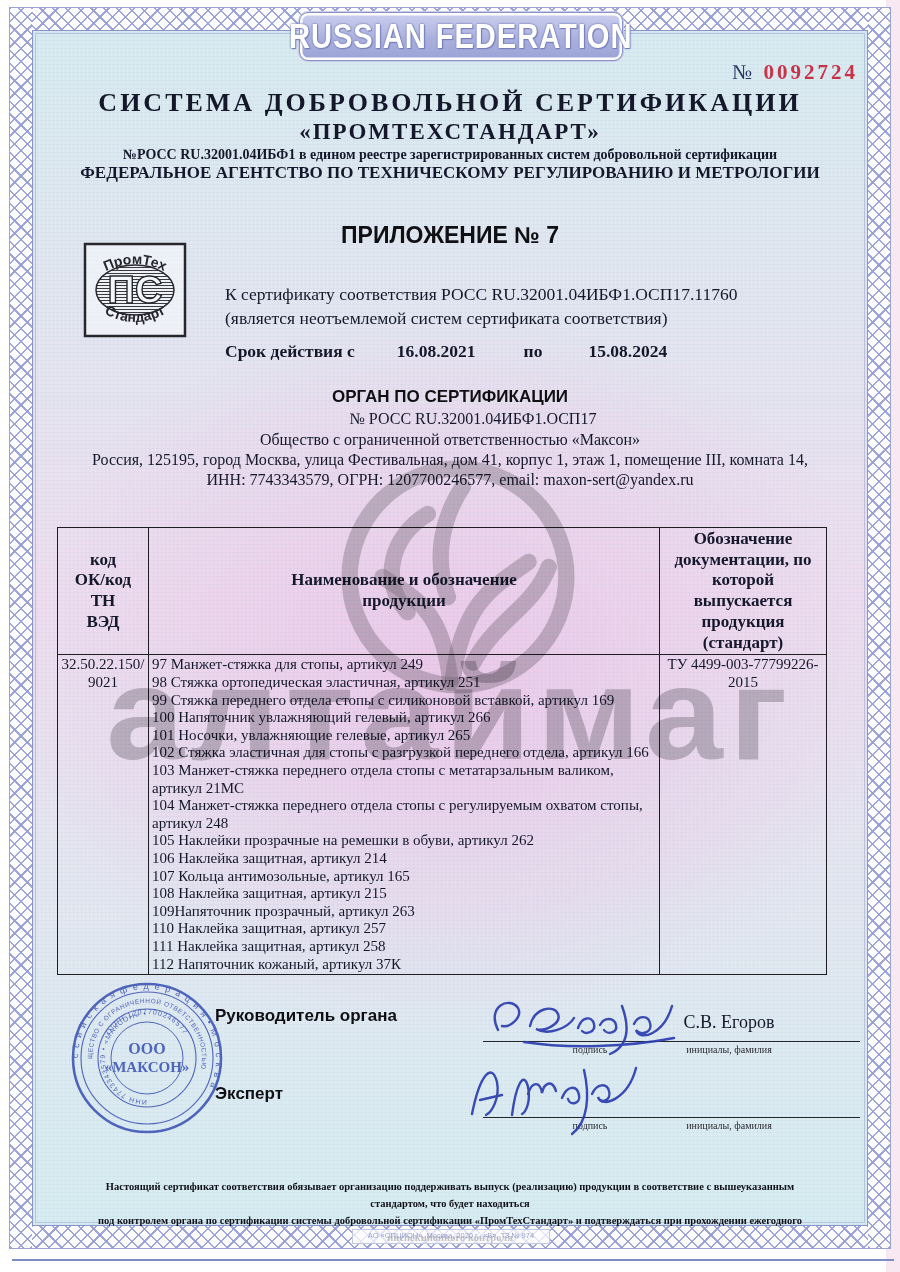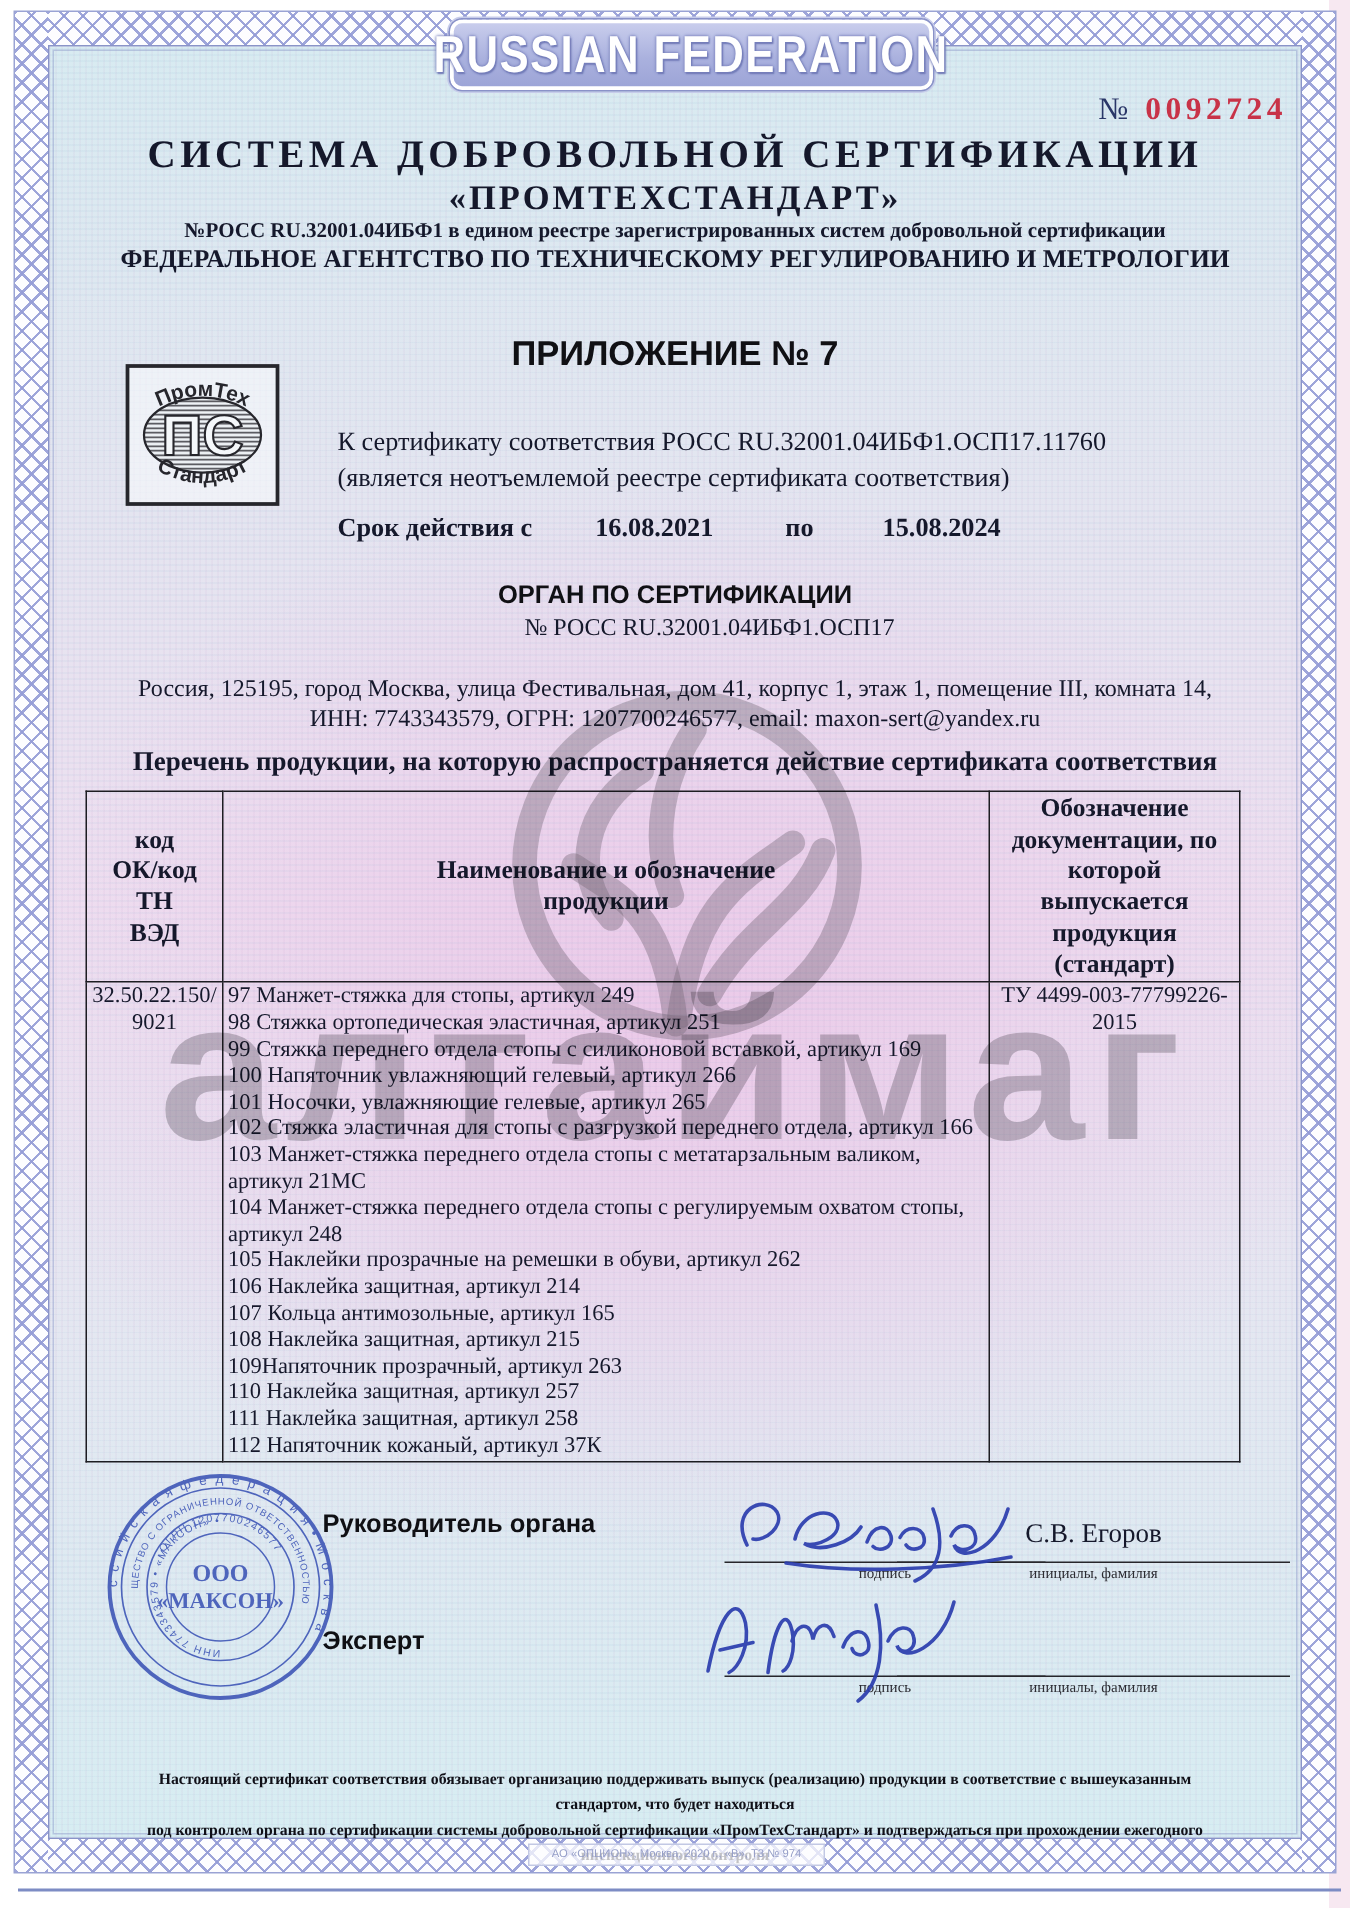--- a/index.html
+++ b/index.html
@@ -137,34 +137,34 @@
     <text font-family="Liberation Sans, sans-serif" font-size="14" font-weight="bold" fill="#26262c">
       <textPath href="#arcTop" startOffset="50%" text-anchor="middle">ПромТех</textPath>
     </text>
     <text font-family="Liberation Sans, sans-serif" font-size="14" font-weight="bold" fill="#26262c">
       <textPath href="#arcBot" startOffset="50%" text-anchor="middle">Стандарт</textPath>
     </text>
   </svg>
 
   <div class="abs ctr annex-title">ПРИЛОЖЕНИЕ № 7</div>
   <div class="abs cert-ref1">К сертификату соответствия РОСС RU.32001.04ИБФ1.ОСП17.11760</div>
-  <div class="abs cert-ref2">(является неотъемлемой реестре сертификата соответствия)</div>
+  <div class="abs cert-ref2">(является неотъемлемой систем сертификата соответствия)</div>
 
   <div class="abs validity">
     <span>Срок действия с</span>
     <span class="gap1">16.08.2021</span>
     <span class="gap2">по</span>
     <span class="gap3">15.08.2024</span>
   </div>
 
   <div class="abs ctr org-head">ОРГАН ПО СЕРТИФИКАЦИИ</div>
   <div class="abs ctr org-num">№ РОСС RU.32001.04ИБФ1.ОСП17</div>
+  <div class="abs ctr org-name">Общество с ограниченной ответственностью «Максон»</div>
   <div class="abs ctr org-addr">Россия, 125195, город Москва, улица Фестивальная, дом 41, корпус 1, этаж 1, помещение III, комната 14,</div>
   <div class="abs ctr org-cont">ИНН: 7743343579, ОГРН: 1207700246577, email: maxon-sert@yandex.ru</div>
-  <div class="abs ctr list-head">Перечень продукции, на которую распространяется действие сертификата соответствия</div>
 
   <table class="products-table">
     <thead>
       <tr>
         <th class="col-code">код
 ОК/код ТН
 ВЭД</th>
         <th>Наименование и обозначение
 продукции</th>
         <th class="col-std">Обозначение

